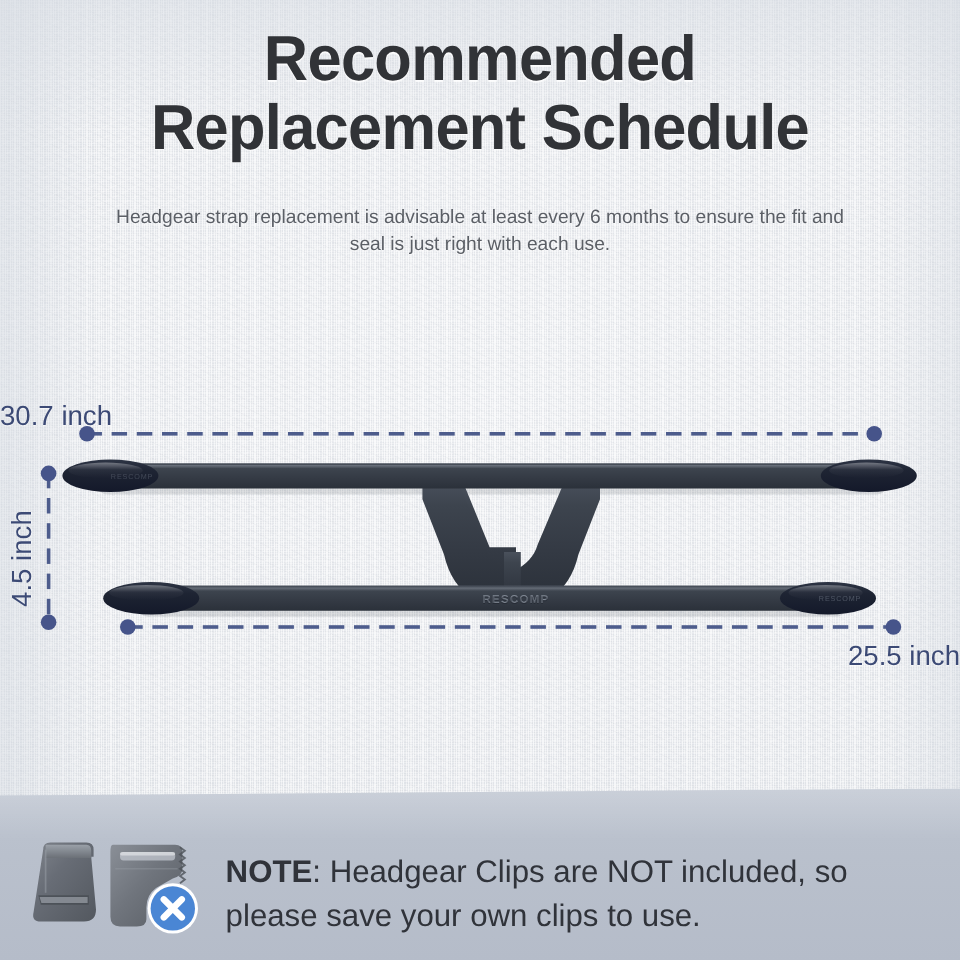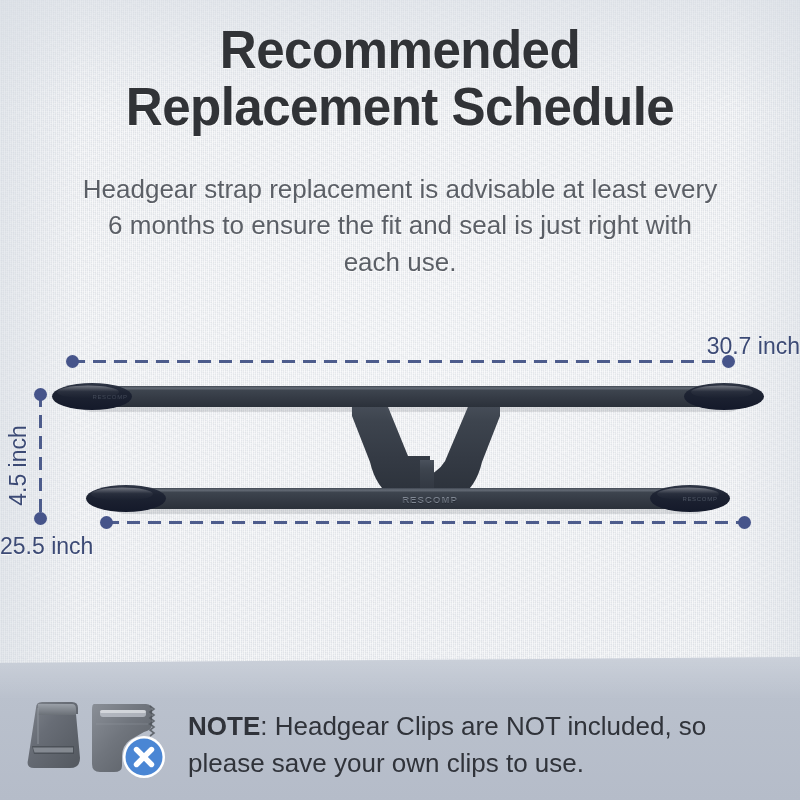--- a/index.html
+++ b/index.html
@@ -78,21 +78,21 @@
     text-shadow: 0 1px 1px rgba(255,255,255,.85);
     transform: scaleX(.965);
     transform-origin: 50% 0;
   }
   .subtitle {
     position: absolute;
     left: 80px;
     top: 171px;
     width: 640px;
     text-align: center;
-    font-size: 26px;
+    font-size: 16px;
     line-height: 1.40;
     color: #5b5f66;
     text-shadow: 0 1px 1px rgba(255,255,255,.8);
   }
 
   
   .product {
     position: absolute;
     left: 0;
     top: 330px;
@@ -102,22 +102,22 @@
   .product svg { display: block; }
 
   
   .dimlabel {
     position: absolute;
     color: #3c4a75;
     font-size: 23px;
     white-space: nowrap;
     text-shadow: 0 1px 1px rgba(255,255,255,.75);
   }
-  .dimlabel.top    { left: 0; width: 800px; text-align: right; top: 333px; }
-  .dimlabel.bottom { left: 0; width: 800px; text-align: left; top: 533px; }
+  .dimlabel.top    { left: 0; width: 800px; text-align: left; top: 333px; }
+  .dimlabel.bottom { left: 0; width: 800px; text-align: right; top: 533px; }
   .dimlabel.side {
     left: -52px;
     top: 452px;
     width: 140px;
     text-align: center;
     transform: rotate(-90deg);
   }
 
   .dimline { position: absolute; }
   .dimline.h {

